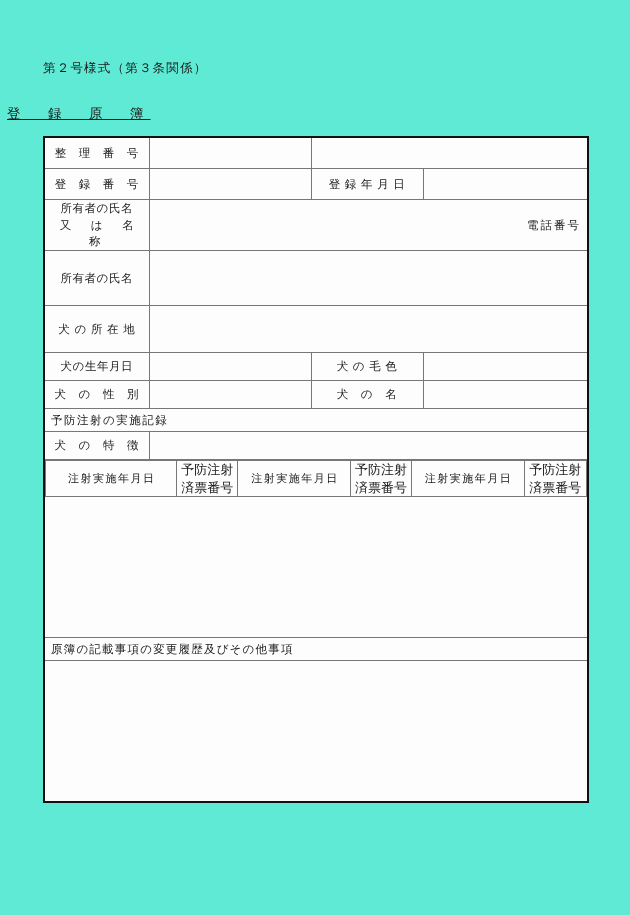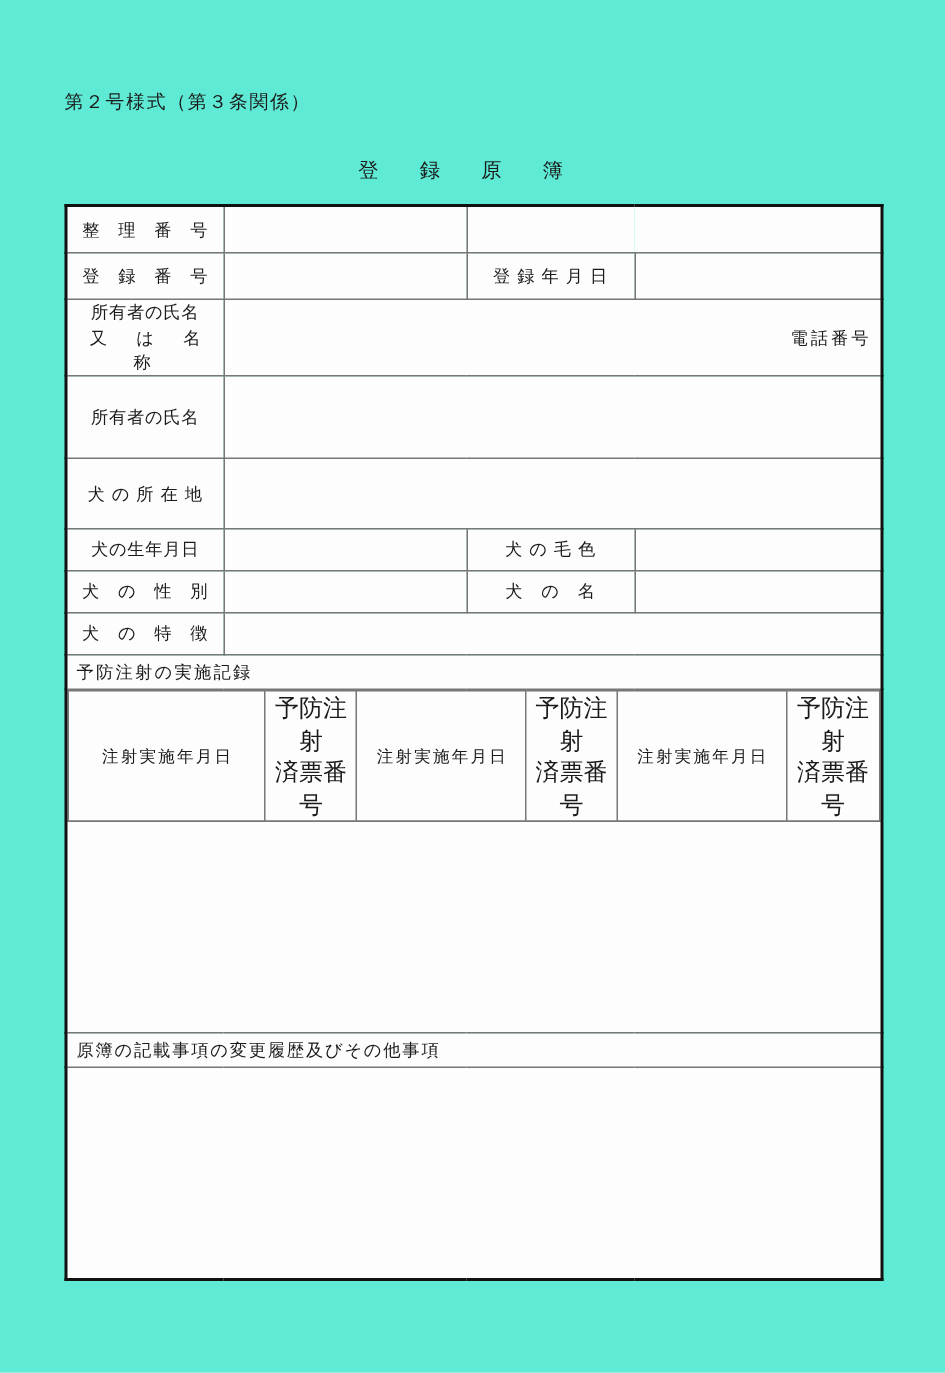--- a/index.html
+++ b/index.html
@@ -28,24 +28,25 @@
     top: 60px;
     font-size: 12.5px;
     letter-spacing: 1.2px;
     white-space: nowrap;
   }
   .doc-title {
     position: absolute;
     left: 0;
     top: 105px;
     width: 614px;
-    text-align: center;
+    text-align: left;
     font-size: 13.5px;
     letter-spacing: 7px;
     text-indent: 7px;
+    text-decoration: underline;
   }
 
   
   table.reg {
     position: absolute;
     left: 43px;
     top: 136px;
     width: 544px;
     border-collapse: collapse;
     table-layout: fixed;
@@ -103,21 +104,21 @@
     background: #fdfdfd;
   }
   table.vac th.date-h {
     letter-spacing: 1.5px;
     text-indent: 1.5px;
     height: 34px;
   }
   table.vac th.num-h {
     line-height: 1.35;
     height: 34px;
-    font-size: 16px;
+    font-size: 13px;
   }
   table.vac th.num-h span { display: block; }
   .vac-wrap td { padding: 0 !important; border: none !important; }
 
   .notes-title {
     text-align: left;
     letter-spacing: 1.2px;
     padding-left: 8px;
     height: 22px;
   }
@@ -186,26 +187,26 @@
       </tr>
 
       <tr>
         <td class="lbl" style="height:27px">犬　の　性　別</td>
         <td class="val"></td>
         <td class="lbl">犬　の　名</td>
         <td class="val"></td>
       </tr>
 
       <tr>
+        <td colspan="4" class="sec-title" style="height:22px">予防注射の実施記録</td>
+      </tr>
+
+      <tr>
         <td class="lbl" style="height:27px">犬　の　特　徴</td>
         <td colspan="3" class="val"></td>
-      </tr>
-
-      <tr>
-        <td colspan="4" class="sec-title" style="height:22px">予防注射の実施記録</td>
       </tr>
 
       <tr class="vac-wrap">
         <td colspan="4">
           <table class="vac">
             <colgroup>
               <col style="width:126px">
                 <col style="width:59px">
               <col style="width:108px">
                 <col style="width:59px">

